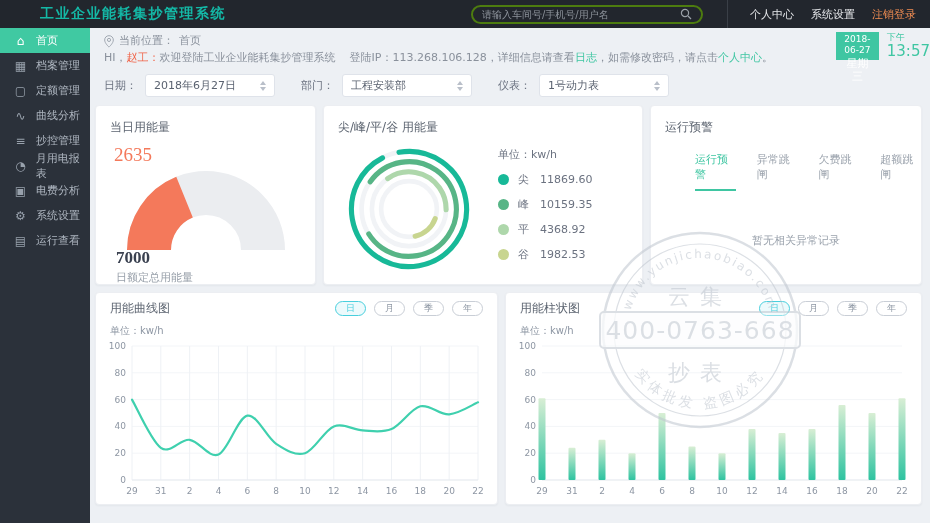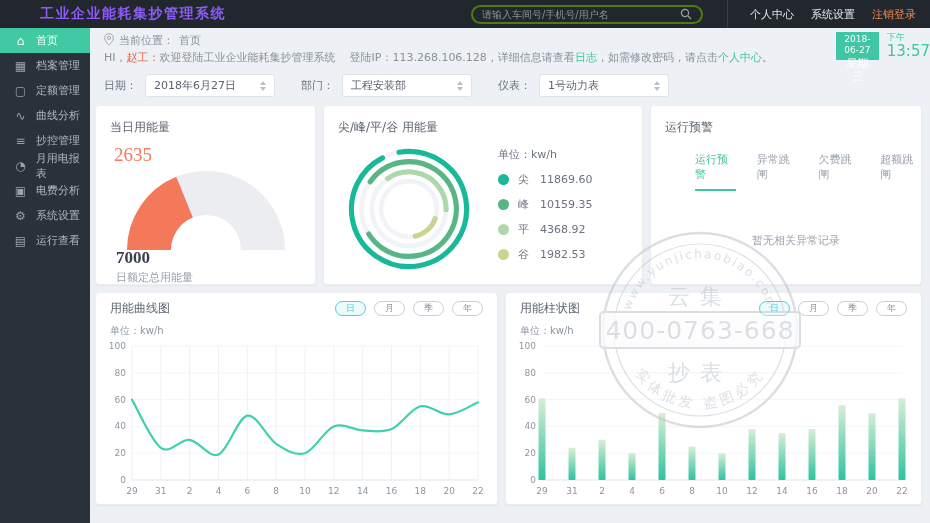--- a/index.html
+++ b/index.html
@@ -6,41 +6,41 @@
   html,body { width:930px; height:523px; }
   body {
     position:relative; overflow:hidden;
     background:#edf0f4;
     font-family:"DejaVu Sans","Liberation Sans",sans-serif;
     -webkit-font-smoothing:antialiased;
   }
   
   .topbar { position:absolute; top:0; left:0; width:930px; height:28px;
     background:#22262d; display:flex; align-items:center; z-index:6; }
-  .app-title { margin-left:40px; color:#8b5cf6; font-size:14px; font-weight:bold; letter-spacing:1.5px; }
+  .app-title { margin-left:40px; color:#14b8a6; font-size:14px; font-weight:bold; letter-spacing:1.5px; }
   .search-pill { margin-left:auto; width:232px; height:19px; border:2px solid #4d7c0f;
     border-radius:10px; display:flex; align-items:center; padding:0 9px; }
   .search-pill input { flex:1; background:transparent; border:none; outline:none;
     color:#cfd3d8; font-size:10px; font-family:inherit; }
   .search-pill input::placeholder { color:#8d939b; }
   .top-links { display:flex; gap:17px; margin:0 14px 0 24px; padding-left:22px;
     border-left:1px solid #3a3f47; height:28px; align-items:center;
     font-size:11px; color:#e8eaed; }
   .top-links span { cursor:pointer; }
   .top-links .logout { color:#ef8c52; }
   
   .sidebar { position:absolute; top:28px; left:0; width:90px; height:495px; background:#2b313a; z-index:5; }
   .side-item { height:25px; display:flex; align-items:center; padding-left:13px;
     color:#aeb6c0; font-size:11px; gap:8px; cursor:pointer; }
   .side-item .ico { width:15px; text-align:center; font-size:12px; color:#98a1ac; }
   .side-item.active { background:#40c9a2; color:#fff; }
   .side-item.active .ico { color:#fff; }
   
   .breadcrumb { position:absolute; left:104px; top:33px; font-size:11px; color:#8a919c;
-    display:flex; align-items:flex-start; gap:5px; }
+    display:flex; align-items:flex-end; gap:5px; }
   .greeting { position:absolute; left:104px; top:50px; font-size:11px; color:#8a919c; white-space:nowrap; }
   .greeting .hl-user { color:#f0654a; }
   .greeting .hl-green { color:#3fc6a2; cursor:pointer;text-align:center; }
   .greeting .ip-part { margin-left:14px; }
   .datetime { position:absolute; left:836px; top:32px; display:flex; align-items:stretch; height:28px; }
   .date-box { background:#3fc6a2; color:#fff; text-align:center; padding:2px 7px; line-height:1.25; }
   .date-box .d1 { font-size:9px; }
   .date-box .d2 { font-size:11px; }
   .time-box { color:#3fc6a2; padding:1px 0 0 8px; line-height:1.1; }
   .time-box .t1 { font-size:9px; }

